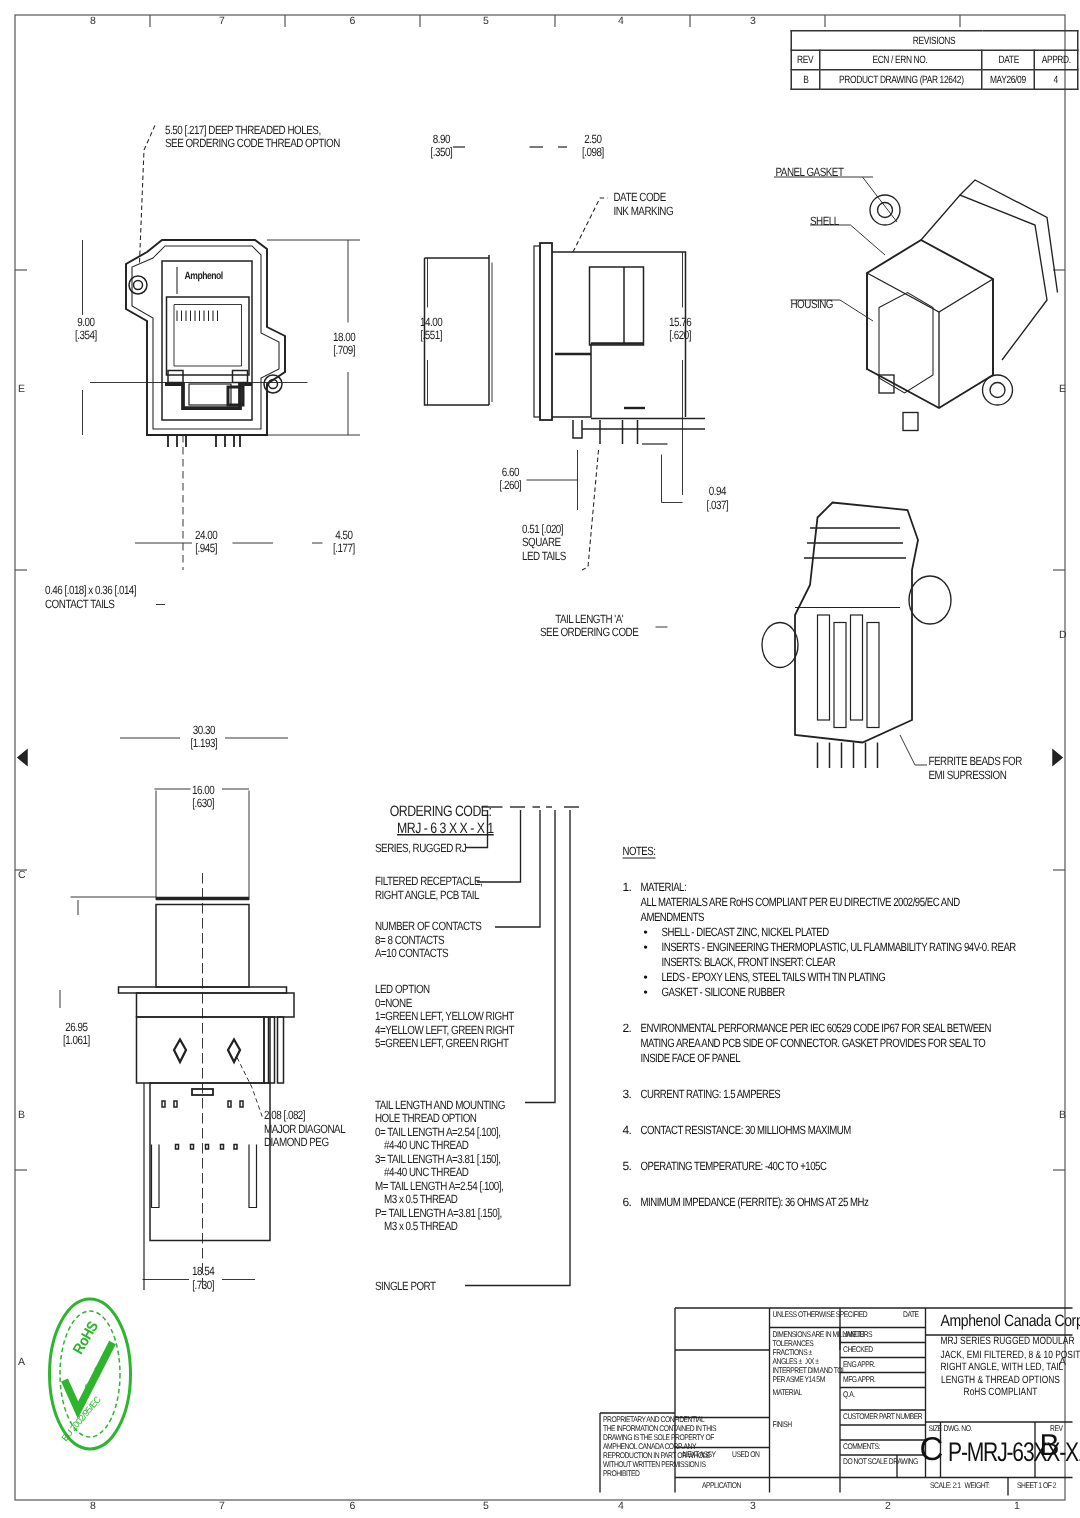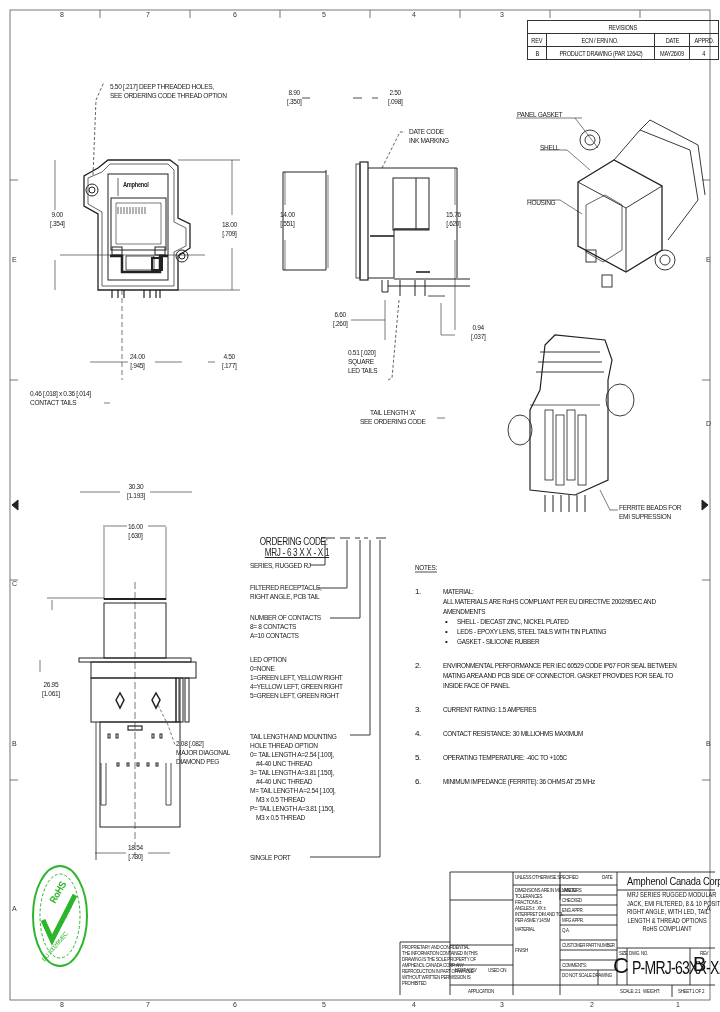--- a/index.html
+++ b/index.html
@@ -10,21 +10,21 @@
   .t.c{text-align:center;}
   .t.lg{font-size:10px;line-height:11px;}
   .ul{text-decoration:underline;}
   .rev-table{position:absolute;left:527px;top:20px;width:183px;border-collapse:collapse;font-size:7px;}
   .rev-table td{border:1px solid #333;height:12px;padding:0 2px;text-align:center;white-space:nowrap;transform:none;}
   .rev-table .tx{display:inline-block;transform:scaleX(0.8);letter-spacing:-0.3px;}
   .notes{position:absolute;left:415px;top:563px;width:300px;font-size:8px;line-height:10px;letter-spacing:-0.4px;}
   .notes .tx{display:block;transform:scaleX(0.8);transform-origin:left top;white-space:nowrap;}
   .note-item{position:relative;margin-bottom:14px;}
   .note-num{position:absolute;left:0;top:0;}
-  .note-body{margin-left:28px;}
+  .note-body{margin-left:12px;}
   .bullet{position:relative;padding-left:14px;}
   .bullet:before{content:"•";position:absolute;left:2px;top:0;}
   .company{position:absolute;left:627px;top:875px;font-size:11px;letter-spacing:-0.3px;transform:scaleX(0.85);transform-origin:left top;white-space:nowrap;}
   .desc{position:absolute;left:617px;top:891px;width:100px;text-align:center;font-size:7px;line-height:8.5px;}
   .desc .tx{display:block;transform:scaleX(0.8);white-space:nowrap;}
   .dwgno{position:absolute;left:632px;top:958px;font-size:18px;letter-spacing:-1px;transform:scaleX(0.78);transform-origin:left top;white-space:nowrap;}
   .rev-big{position:absolute;left:693px;top:953px;font-size:20px;}
   .size-big{position:absolute;left:613px;top:953px;font-size:22px;}
   .small{font-size:5.5px;line-height:6px;}
   .grid-lbl{position:absolute;font-size:7px;color:#333;}
@@ -423,20 +423,24 @@
     <span class="tx" style="margin-bottom:14px">NOTES:</span>
     <div class="note-item">
       <span class="note-num">1.</span>
       <div class="note-body">
         <span class="tx">MATERIAL:</span>
         <span class="tx">ALL MATERIALS ARE RoHS COMPLIANT PER EU DIRECTIVE 2002/95/EC AND</span>
         <span class="tx">AMENDMENTS</span>
         <div class="bullet">
             <span class="tx">SHELL - DIECAST ZINC, NICKEL PLATED</span>
           </div>
+        <div class="bullet">
+          <span class="tx">INSERTS - ENGINEERING THERMOPLASTIC, UL FLAMMABILITY RATING 94V-0. REAR</span>
+          <span class="tx">INSERTS: BLACK, FRONT INSERT: CLEAR</span>
+        </div>
         <div class="bullet">
             <span class="tx">LEDS - EPOXY LENS, STEEL TAILS WITH TIN PLATING</span>
           </div>
         <div class="bullet">
             <span class="tx">GASKET - SILICONE RUBBER</span>
           </div>
       </div>
     </div>
     <div class="note-item">
       <span class="note-num">2.</span>

